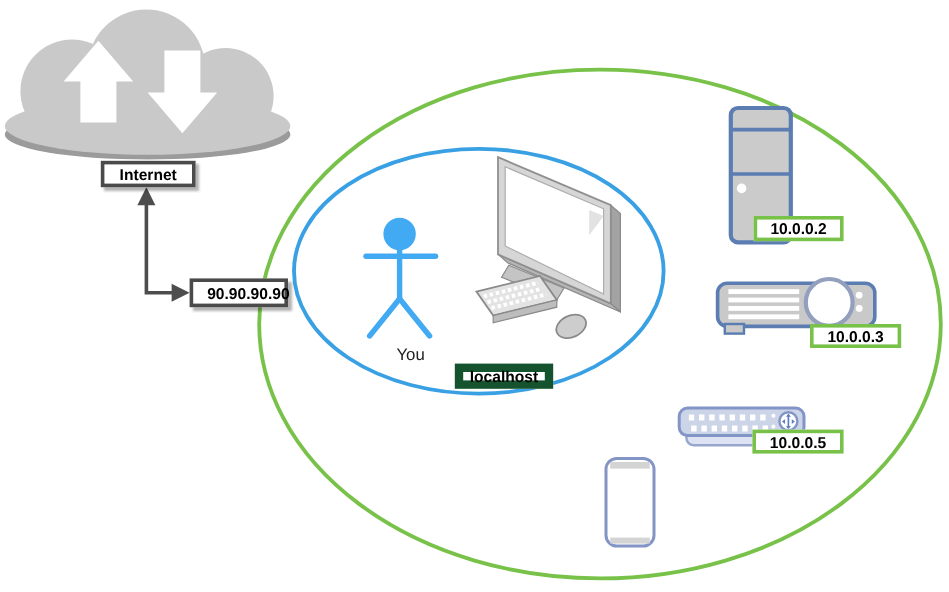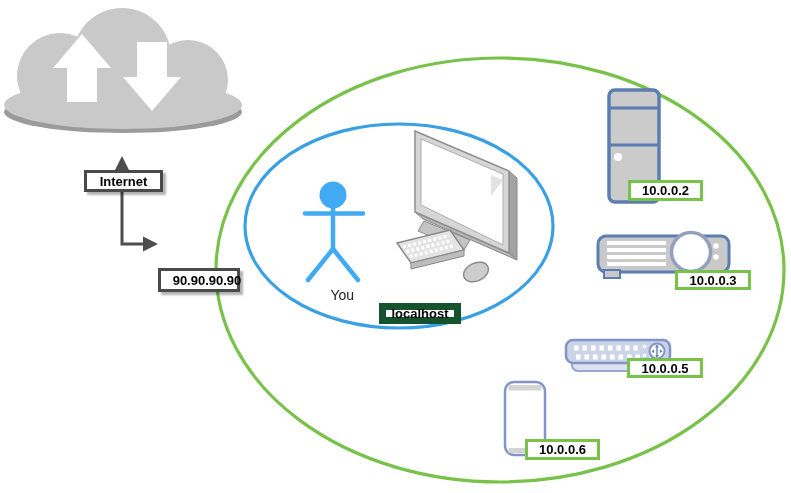--- a/index.html
+++ b/index.html
@@ -12,21 +12,21 @@
   }
   .stage svg{position:absolute;left:0;top:0;}
   .lbl{
     position:absolute;box-sizing:border-box;
     display:flex;align-items:center;justify-content:center;
     background:#fff;color:#000;
     font-family:"Liberation Sans",sans-serif;
     font-weight:bold;font-size:13px;line-height:1;
     white-space:nowrap;
   }
-  .lbl.dark{border:3px solid #4a4a4a;box-shadow:3px 3px 2px rgba(0,0,0,.3);margin-top:36px;}
+  .lbl.dark{border:3px solid #4a4a4a;box-shadow:3px 3px 2px rgba(0,0,0,.3);}
   .lbl.green{border:3px solid #78c24a;}
   .lbl.blue{border:7px solid #14532d;margin-left:24px;}
   .plain{
     position:absolute;background:transparent;
     font-family:"Liberation Sans",sans-serif;
     font-weight:normal;font-size:14px;color:#222;
     text-align:center;
   }
 </style>
 </head>
@@ -132,15 +132,14 @@
 
   <div class="lbl blue" style="left:355px; top:303px; width:82px; height:21px;">localhost</div>
 
 
   <div class="lbl green" style="left:628px; top:180px; width:75px; height:21px;">10.0.0.2</div>
 
   <div class="lbl green" style="left:675px; top:270px; width:76px; height:20px;text-align:right;">10.0.0.3</div>
 
   <div class="lbl green" style="left:627px; top:358px; width:76px; height:20px;">10.0.0.5</div>
 
-  <div class="lbl green" style="left:525px; top:439px; width:75px; height:21px;">10.0.0.6</div>
 
 </div>
 
 </body></html>

